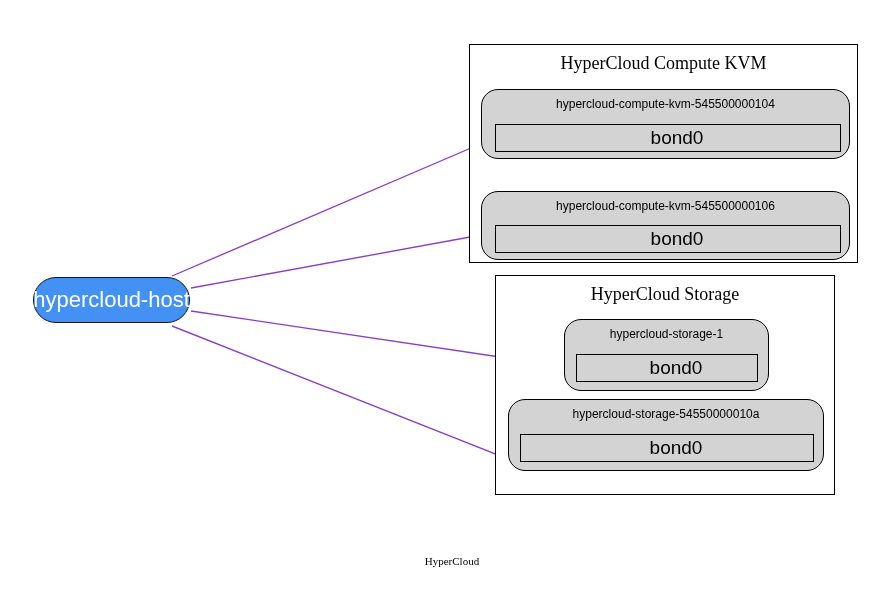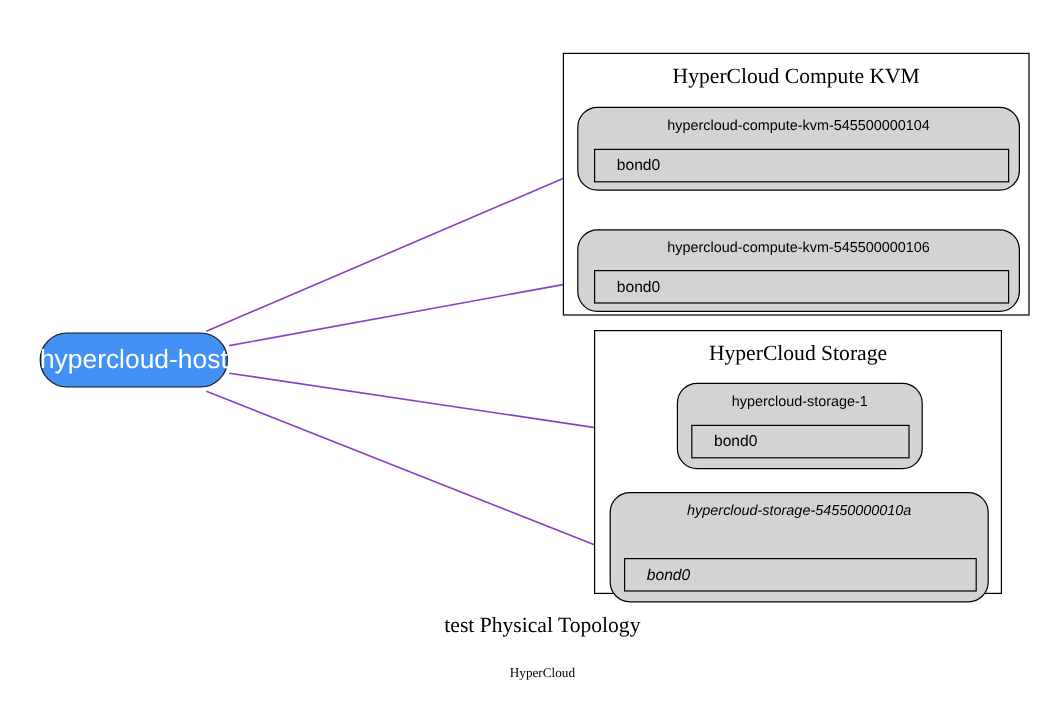--- a/index.html
+++ b/index.html
@@ -39,22 +39,22 @@
     text-align:center;
     font-size:12px; color:#000;
     white-space:nowrap;
   }
   .gnode-port {
     position:absolute;
     height:28px;
     background:var(--node-fill,#d3d3d3);
     border:1.35px solid #000;
     box-sizing:border-box;
-    text-align:left;
-    font-size:13px; line-height:26px; color:#000;
+    text-align:center;
+    font-size:19px; line-height:26px; color:#000;
     white-space:nowrap;
     padding-left:18px;
   }
 
   #host-node {
     position:absolute;
     left:33px; top:277px; width:157px; height:46px;
     background:var(--host-fill,#4491f5);
     border:1.6px solid #15151c;
     border-radius:23px;
@@ -113,22 +113,21 @@
   </div>
 
   <div class="cluster" style="left:495px; top:275px; width:340px; height:220px;">
     <div class="cluster-title">HyperCloud Storage</div>
 
     <div class="gnode" style="left:68px; top:43px; width:205px; height:72px;">
       <div class="gnode-label">hypercloud-storage-1</div>
       <div class="gnode-port" style="left:11px; width:182px; bottom:8px;">bond0</div>
     </div>
 
-    <div class="gnode" style="left:12px; top:134px; width:316px; height:92px;font-style:italic;">
+    <div class="gnode" style="left:12px; top:123px; width:316px; height:72px;">
       <div class="gnode-label">hypercloud-storage-54550000010a</div>
       <div class="gnode-port" style="left:11px; width:294px; bottom:8px;">bond0</div>
     </div>
   </div>
 
-  <div class="caption">test Physical Topology</div>
   <div class="watermark">HyperCloud</div>
 
 </div>
 
 </body></html>

